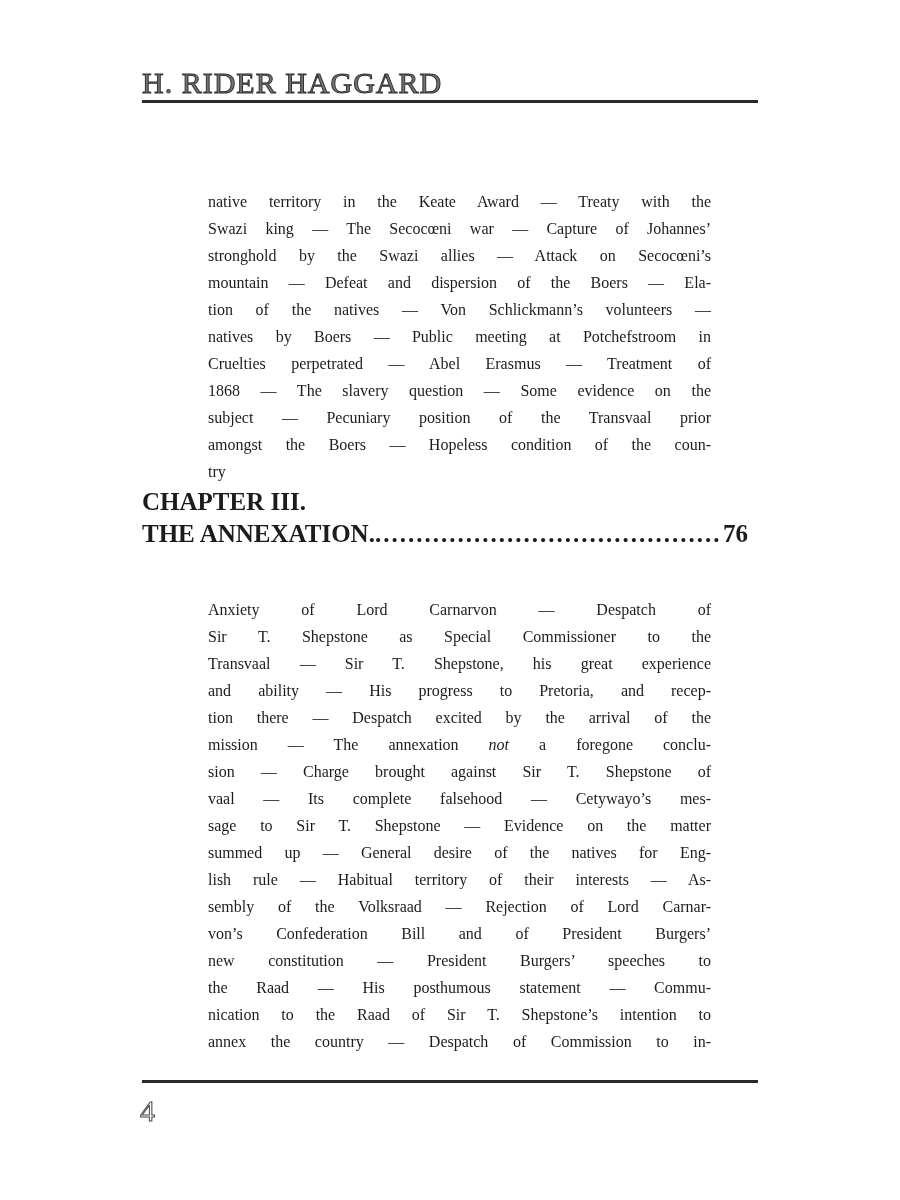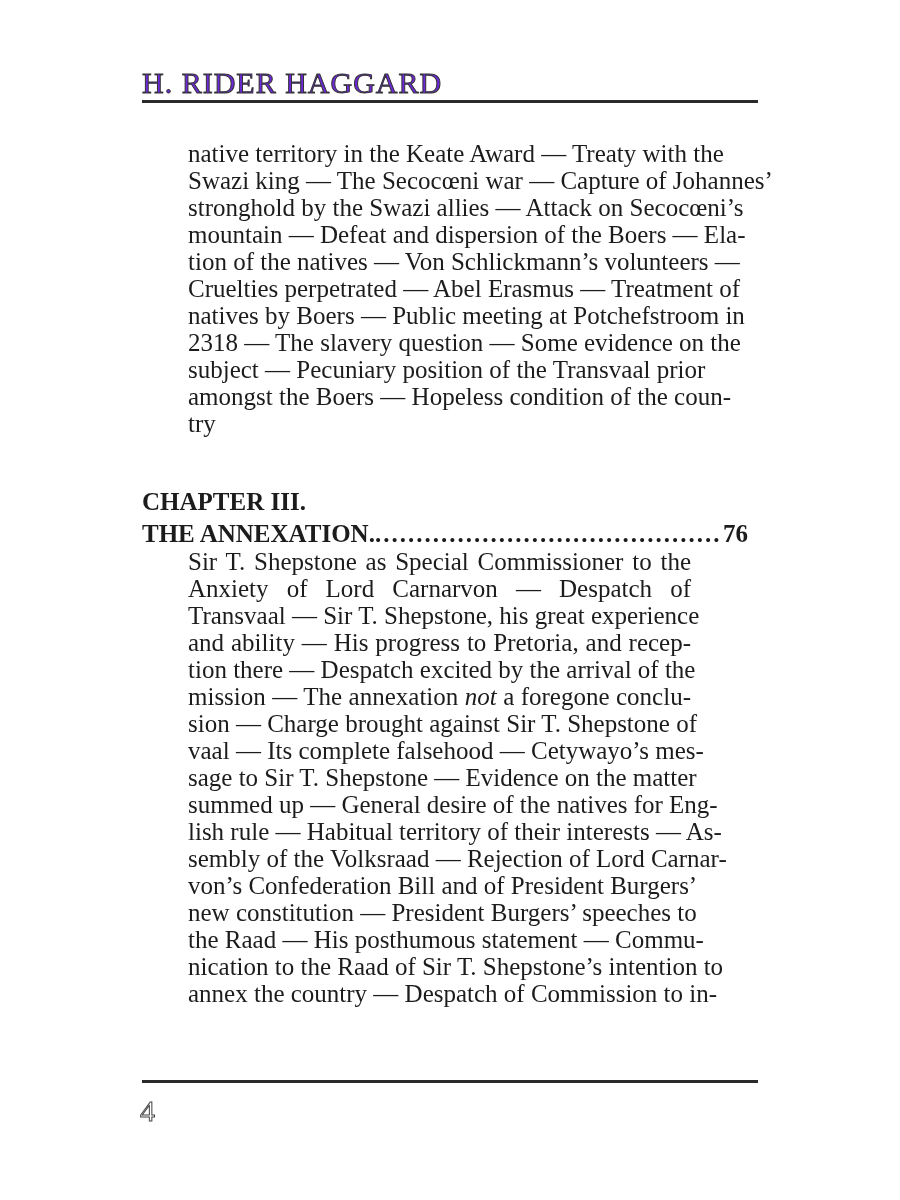--- a/index.html
+++ b/index.html
@@ -1,25 +1,25 @@
 <!DOCTYPE html>
 <html><head>
 <meta charset="utf-8">
 <style>
   html, body { margin: 0; padding: 0; background: #ffffff; }
   body { width: 900px; height: 1200px; position: relative; overflow: hidden;
          font-family: "Liberation Serif", "DejaVu Serif", serif; color: #1c1c1c; }
   .running-head { position: absolute; left: 142px; top: 66px; font-size: 30px;
-                  letter-spacing: 1px; color: #6d28d9; -webkit-text-stroke: 1px #333;
+                  letter-spacing: 1px; color: #737373; -webkit-text-stroke: 1px #333;
                   font-family: "Liberation Serif", serif; font-weight: normal; }
   .rule { position: absolute; left: 142px; width: 616px; height: 3px; background: #2a2a2a; }
   .rule.top { top: 100px; }
   .rule.bottom { top: 1080px; }
-  .block { position: absolute; left: 188px; width: 503px; font-size: 25px;
-           line-height: 27px; text-align: justify; }
+  .block { position: absolute; left: 208px; width: 503px; font-size: 16px;
+           line-height: 27px; text-align: justify; margin-top: 48px; }
   .block .ln { display: block; text-align: justify; text-align-last: justify; white-space: nowrap; }
   .block .ln.last { text-align-last: left; }
   .block1 { top: 140px; }
   .block2 { top: 548px; }
   .chapter-num { position: absolute; left: 142px; top: 488px; font-size: 25px;
                  font-weight: bold; }
   .chapter-title { position: absolute; left: 142px; top: 520px; width: 606px;
                    font-size: 25px; font-weight: bold; display: flex; align-items: baseline; }
   .chapter-title .dots { flex: 1; overflow: hidden; white-space: nowrap; letter-spacing: 2px; }
   .chapter-title .page { padding-left: 2px; }
@@ -32,38 +32,38 @@
 
 <div class="running-head">H. RIDER HAGGARD</div>
 <div class="rule top"></div>
 
 <div class="block block1">
   <span class="ln">native territory in the Keate Award — Treaty with the</span>
   <span class="ln">Swazi king — The Secocœni war — Capture of Johannes’</span>
   <span class="ln">stronghold by the Swazi allies — Attack on Secocœni’s</span>
   <span class="ln">mountain — Defeat and dispersion of the Boers — Ela-</span>
   <span class="ln">tion of the natives — Von Schlickmann’s volunteers —</span>
+  <span class="ln">natives by Boers — Public meeting at Potchefstroom in</span>
   <span class="ln">Cruelties perpetrated — Abel Erasmus — Treatment of</span>
-  <span class="ln">natives by Boers — Public meeting at Potchefstroom in</span>
-  <span class="ln">2318 — The slavery question — Some evidence on the</span>
+  <span class="ln">1868 — The slavery question — Some evidence on the</span>
   <span class="ln">subject — Pecuniary position of the Transvaal prior</span>
   <span class="ln">amongst the Boers — Hopeless condition of the coun-</span>
   <span class="ln last">try</span>
 </div>
 
 <div class="chapter-num">CHAPTER III.</div>
 <div class="chapter-title">
   <span>THE ANNEXATION.</span>
   <span class="dots">..................................................</span>
   <span class="page">76</span>
 </div>
 
 <div class="block block2">
+  <span class="ln">Anxiety of Lord Carnarvon — Despatch of</span>
   <span class="ln">Sir T. Shepstone as Special Commissioner to the</span>
-  <span class="ln">Anxiety of Lord Carnarvon — Despatch of</span>
   <span class="ln">Transvaal — Sir T. Shepstone, his great experience</span>
   <span class="ln">and ability — His progress to Pretoria, and recep-</span>
   <span class="ln">tion there — Despatch excited by the arrival of the</span>
   <span class="ln"><span>mission — The annexation </span><em>not</em><span> a foregone conclu-</span></span>
   <span class="ln">sion — Charge brought against Sir T. Shepstone of</span>
   <span class="ln">vaal — Its complete falsehood — Cetywayo’s mes-</span>
   <span class="ln">sage to Sir T. Shepstone — Evidence on the matter</span>
   <span class="ln">summed up — General desire of the natives for Eng-</span>
   <span class="ln">lish rule — Habitual territory of their interests — As-</span>
   <span class="ln">sembly of the Volksraad — Rejection of Lord Carnar-</span>

